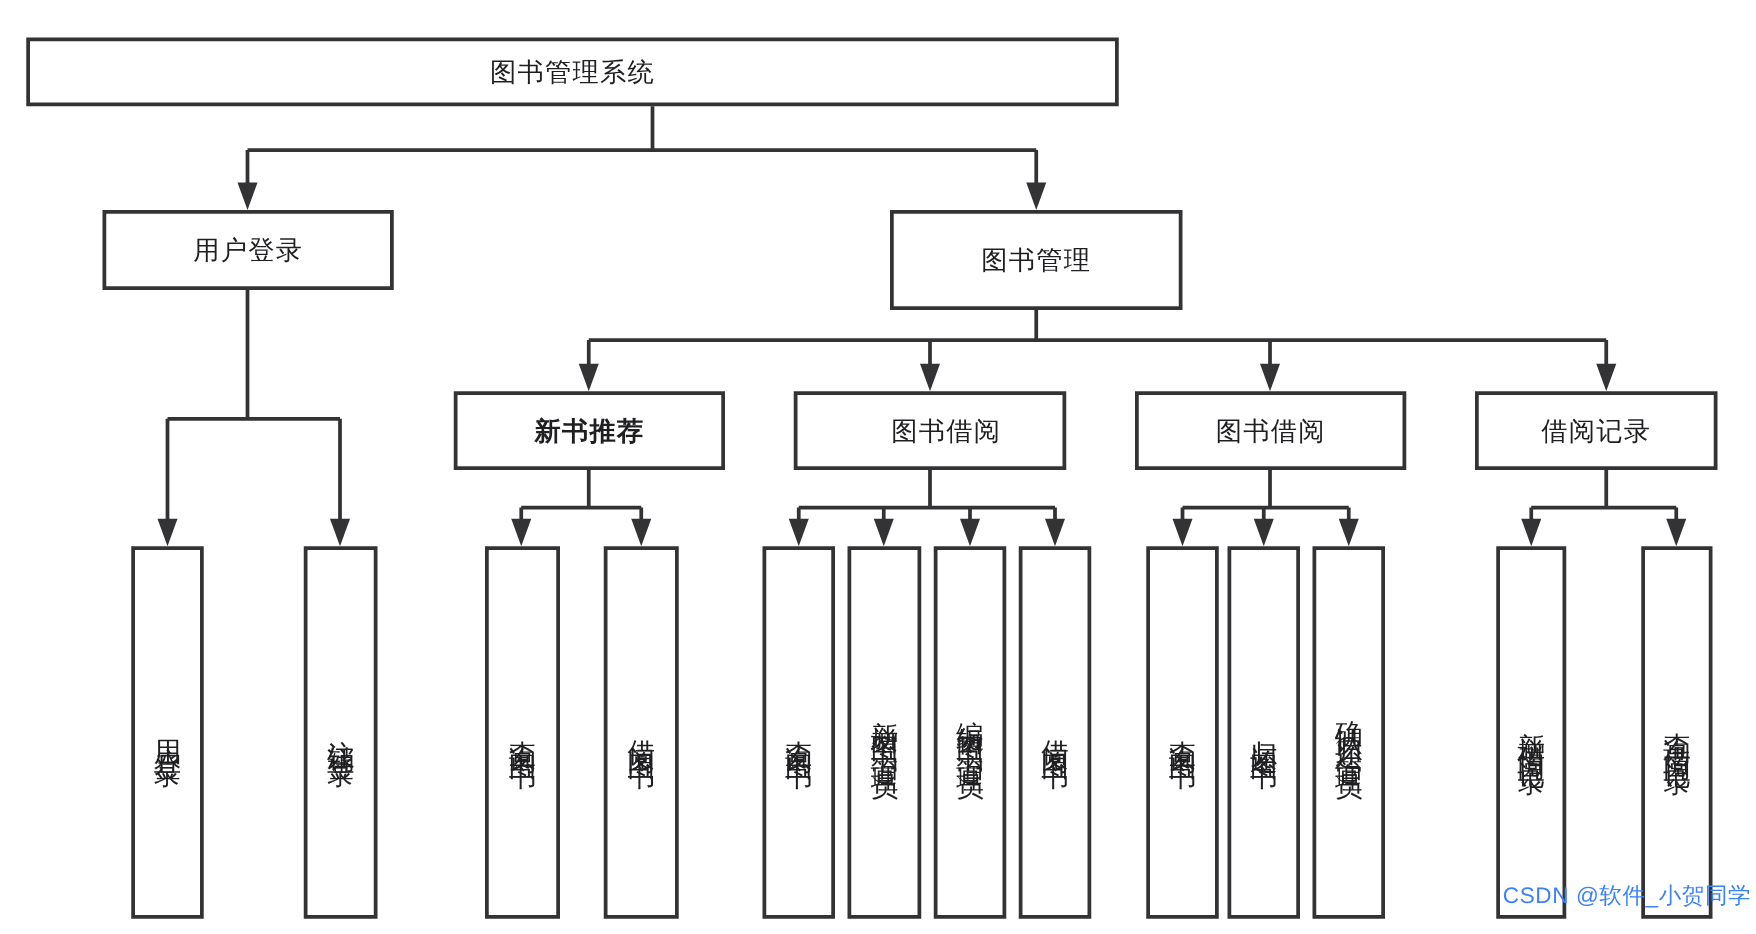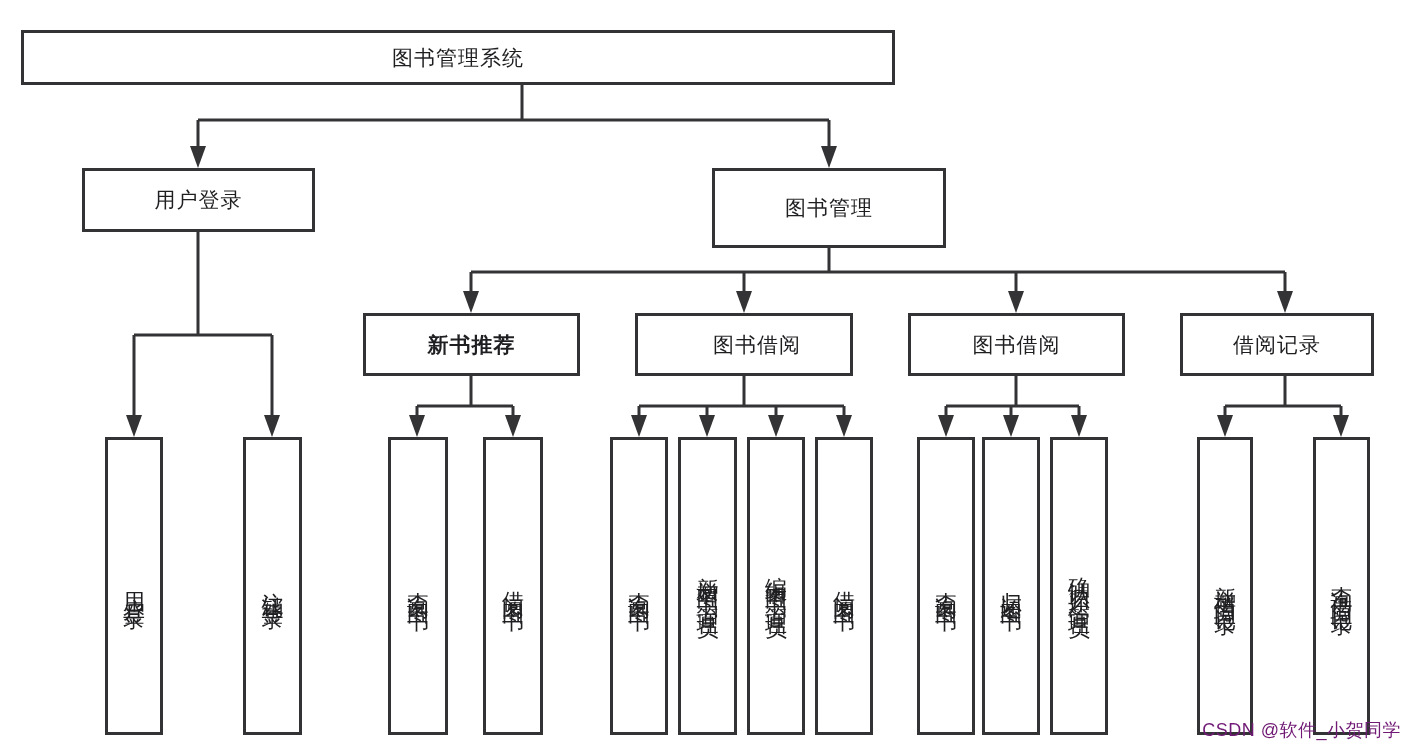--- a/index.html
+++ b/index.html
@@ -36,23 +36,23 @@
   .node.v .lbl {
     writing-mode: vertical-rl;
     text-orientation: mixed;
     font-size: 22px;
     letter-spacing: 6px;
     line-height: 1;
   }
   .watermark {
     position: absolute;
     right: 4px;
-    bottom: 5px;
+    bottom: 19px;
     font-size: 18px;
-    color: #701a75;
+    color: #3b82f6;
     letter-spacing: 0.5px;
     white-space: nowrap;
     pointer-events: none;
   }
 </style>
 </head>
 <body>
 
 <div class="stage">
 

